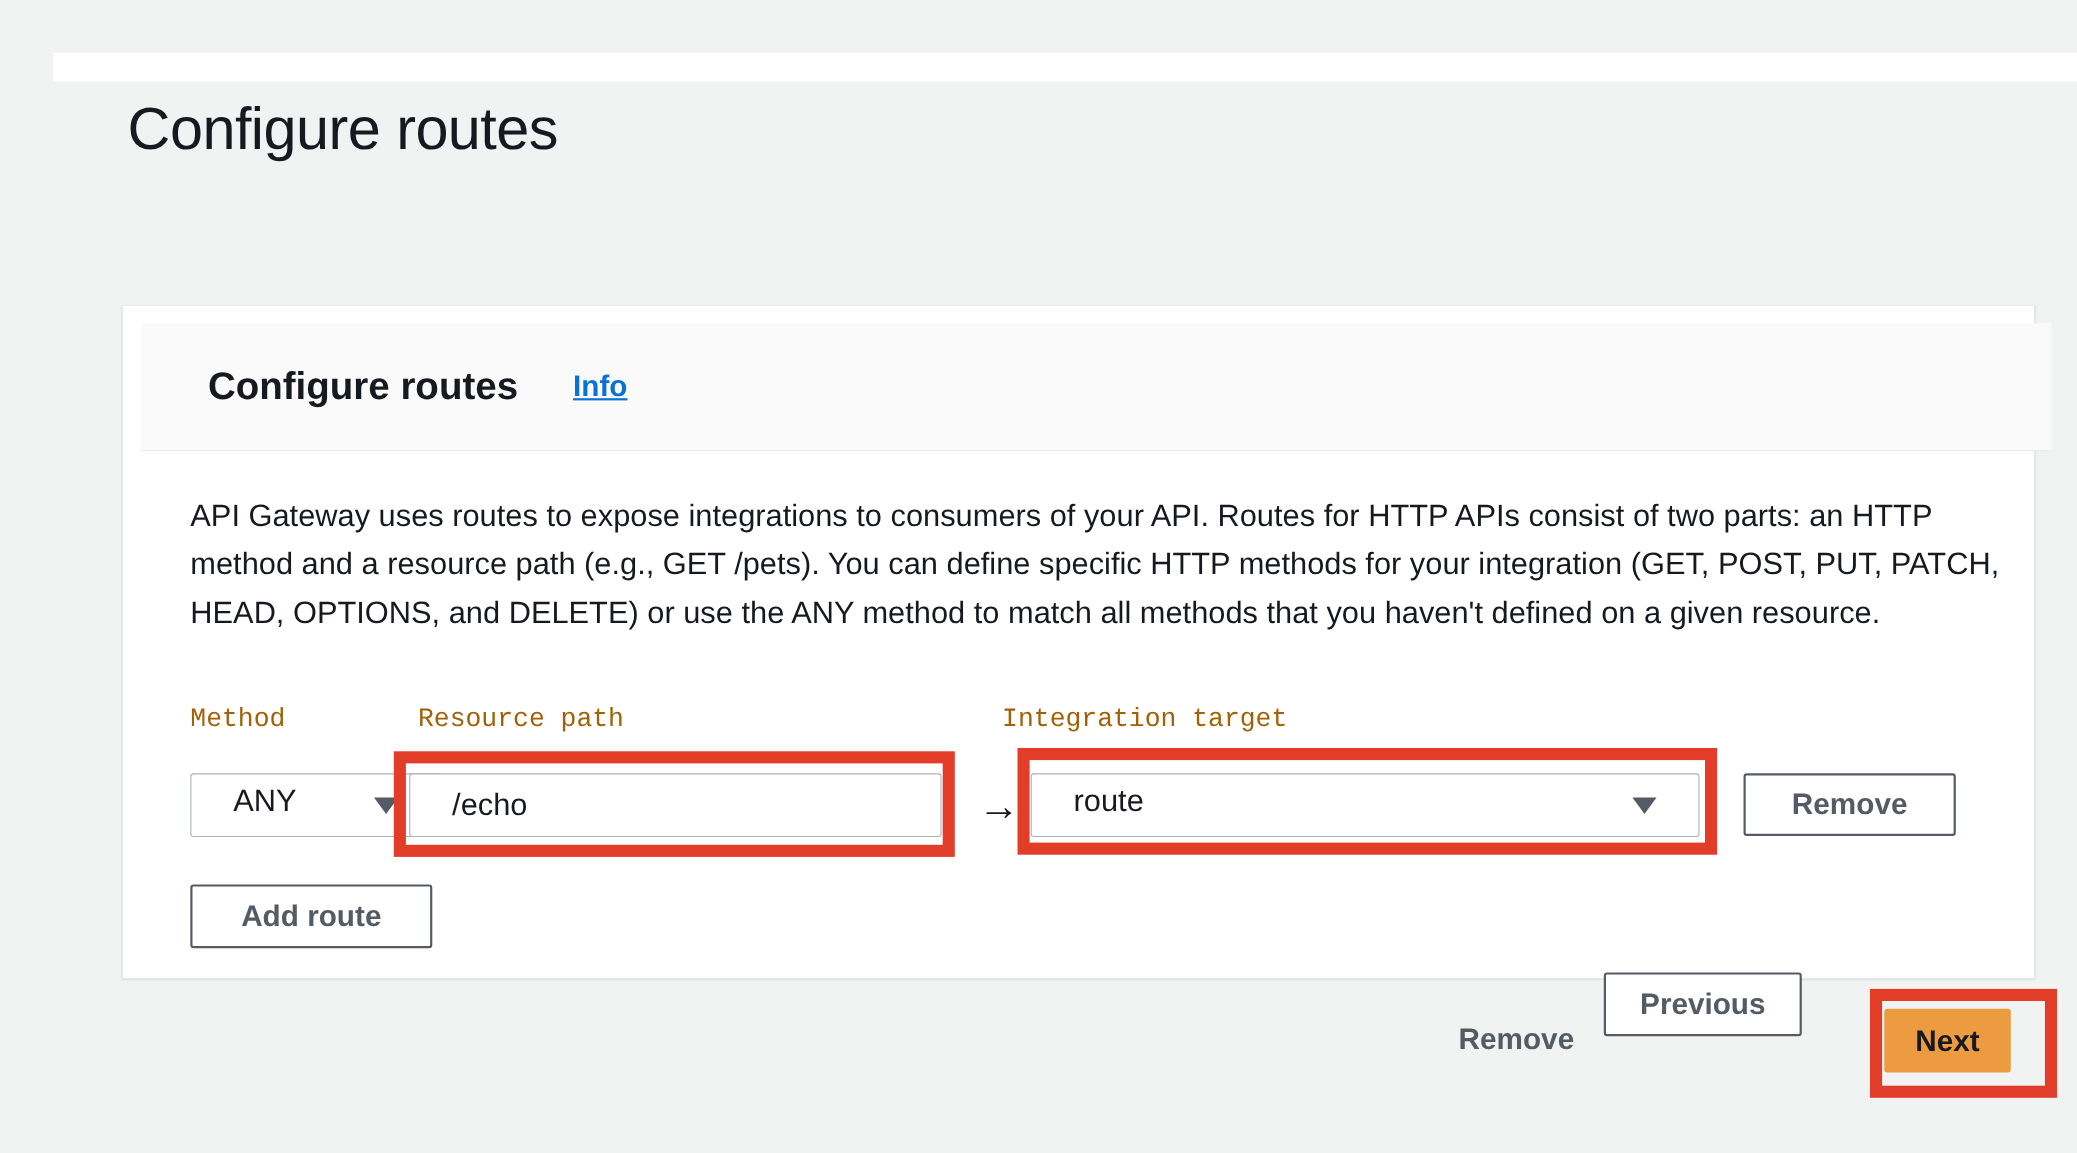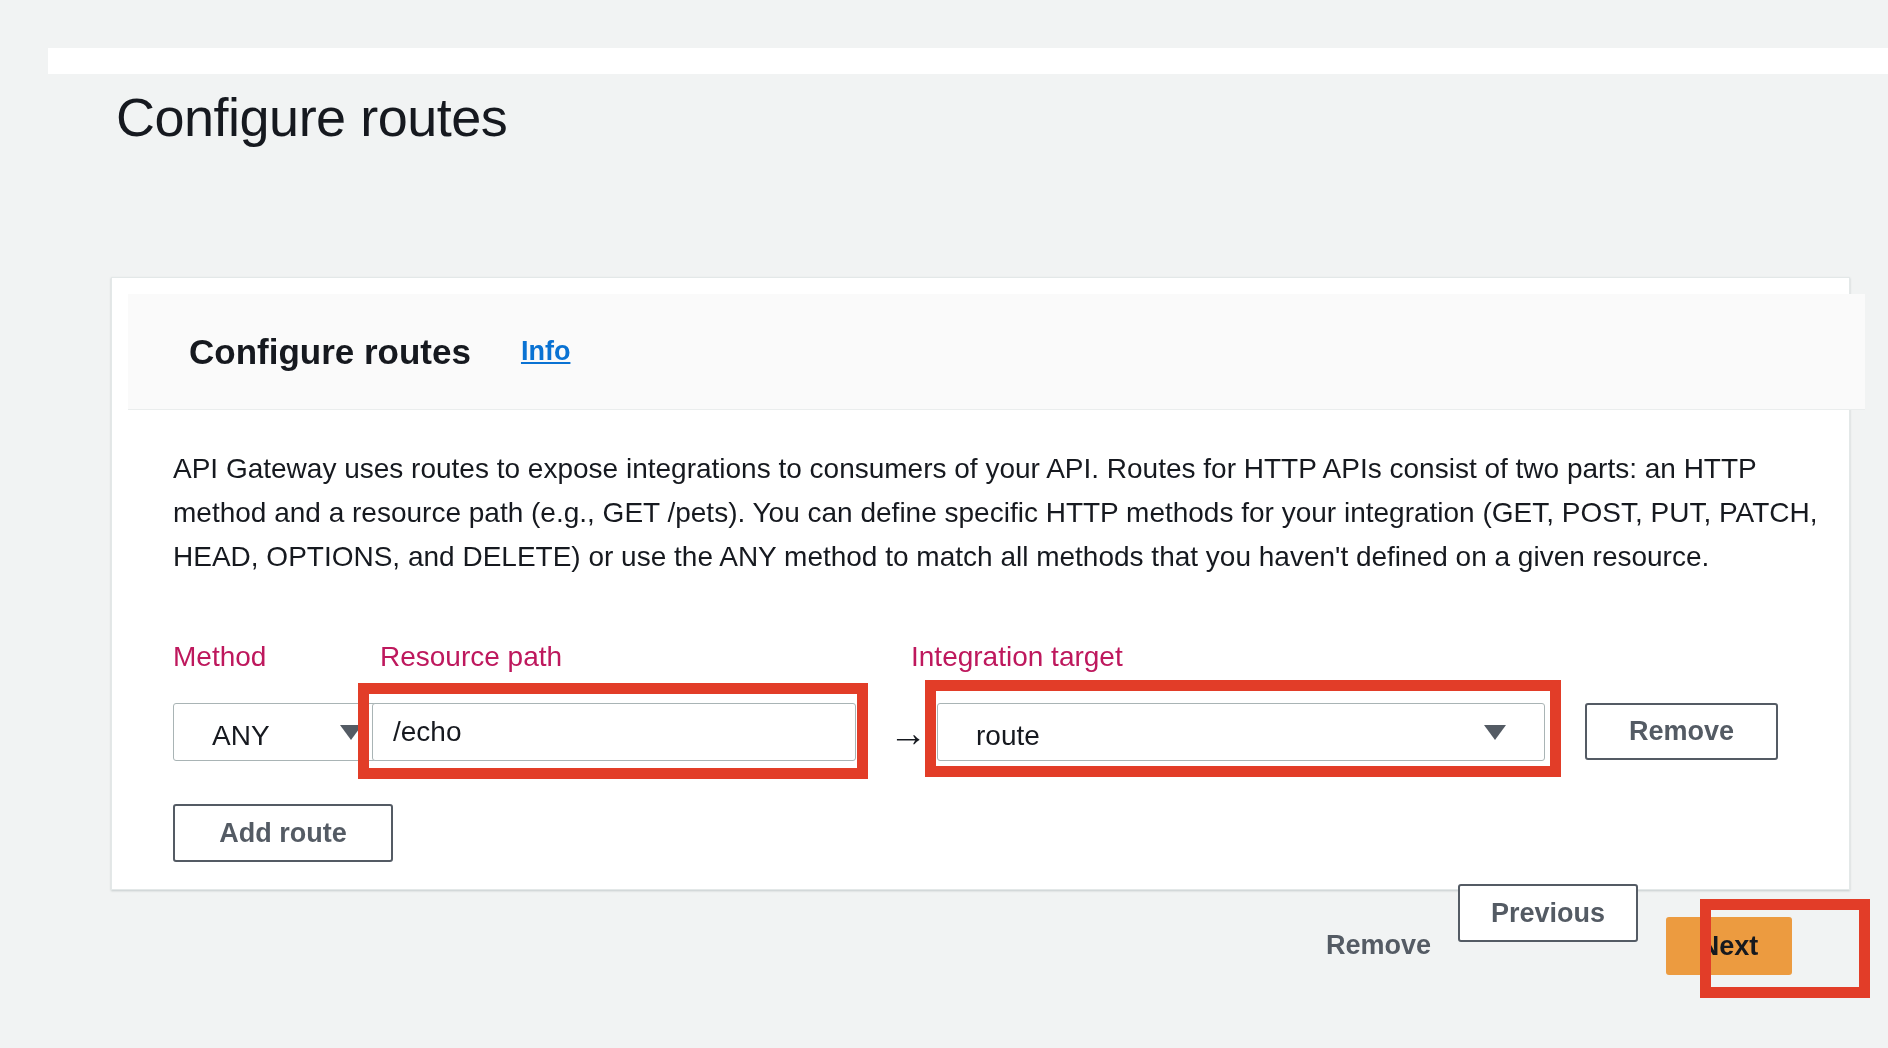--- a/index.html
+++ b/index.html
@@ -31,44 +31,44 @@
   .card-title { font-size:35px; font-weight:700; color:#16191f; }
   .info-link {
     margin-left:34px; font-size:27px; font-weight:700;
     color:#0972d3; text-decoration:underline; cursor:pointer;
   }
   .description {
     position:absolute; left:45px; top:153px; width:1660px;
     font-size:28px; line-height:44px; color:#16191f;
   }
 
-  .field-label { position:absolute; font-size:28px; color:#be185d; }
+  .field-label { position:absolute; font-size:24px; color:#a16207;font-family:Liberation Mono, monospace; }
   .label-method { left:45px; top:347px; }
   .label-resource { left:252px; top:347px;text-align:center; }
   .label-integration { left:783px; top:347px; }
 
   .control {
     position:absolute; top:409px; height:58px; background:#ffffff;
     border:1px solid #a9b4b5; border-radius:3px;
-    display:flex; align-items:flex-start; font-size:28px; color:#16191f;
+    display:flex; align-items:flex-end; font-size:28px; color:#16191f;
     padding:0 22px; cursor:pointer;
   }
   .select-method { left:45px; width:228px; }
   .select-integration { left:809px; width:608px; }
   .caret {
     position:absolute; right:22px; top:50%; margin-top:-7px;
     width:0; height:0;
     border-left:11px solid transparent; border-right:11px solid transparent;
     border-top:15px solid #545b64;
   }
   .text-input {
     position:absolute; left:244px; top:409px; width:484px; height:58px;
     background:#ffffff; border:1px solid #a9b4b5; border-radius:3px;
     font-family:"Liberation Sans", sans-serif; font-size:28px; color:#16191f;
-    padding:0 20px; outline:none;
+    padding:0 38px; outline:none;
   }
   .arrow {
     position:absolute; left:750px; top:418px; width:60px;
     font-size:38px; color:#16191f; text-align:center;
   }
 
   .btn-secondary {
     position:absolute; background:#ffffff;
     border:2px solid #545b64; border-radius:3px;
     font-size:27px; font-weight:700; color:#545b64;
@@ -84,21 +84,21 @@
   .ann-resource { left:230px; top:389px; width:510px; height:96px; }
   .ann-integration { left:797px; top:386px; width:636px; height:97px; }
   .ann-next { left:1652px; top:851px; width:170px; height:99px; }
 
   .footer-cancel {
     position:absolute; left:1278px; top:882px;
     font-size:27px; font-weight:700; color:#545b64; cursor:pointer;
   }
   .footer-previous { left:1410px; top:836px; width:180px; height:58px; }
   .btn-primary {
-    position:absolute; left:1618px; top:869px; width:126px; height:58px;
+    position:absolute; left:1665px; top:869px; width:115px; height:58px;
     background:#ec9b40; border:none; border-radius:3px;
     font-size:27px; font-weight:700; color:#16191f;
     display:flex; align-items:center; justify-content:center; cursor:pointer;
   }
 </style>
 </head>
 <body>
 
 <div class="top-bar"></div>
 

